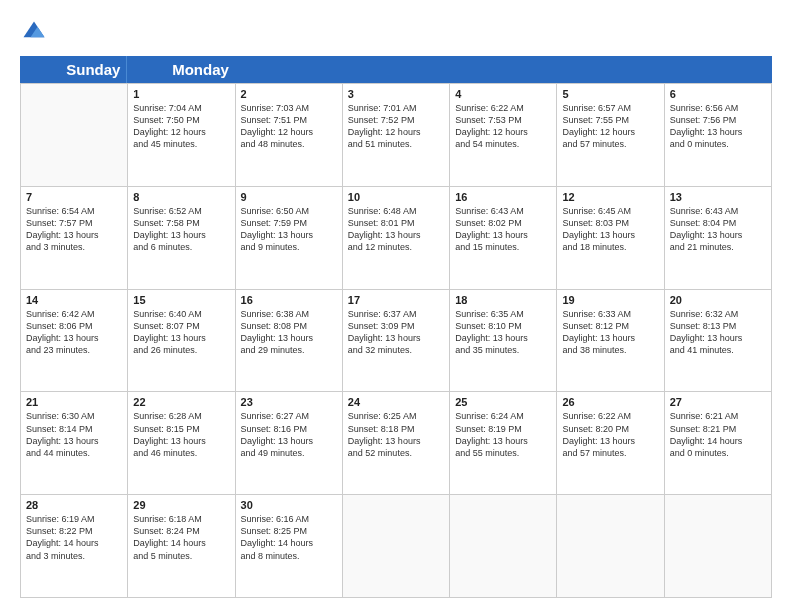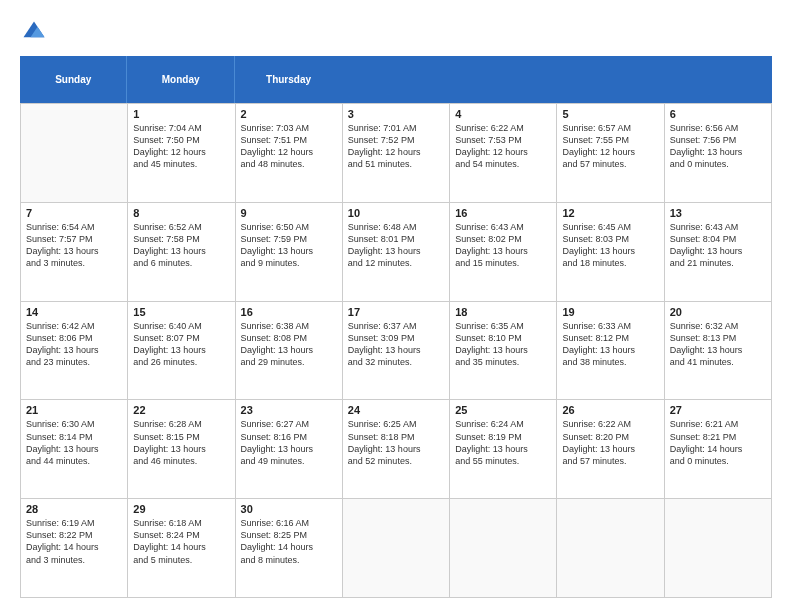--- a/index.html
+++ b/index.html
@@ -64,25 +64,25 @@
       display: flex;
       flex-direction: column;
     }
     .cal-header {
       display: grid;
       grid-template-columns: repeat(7, 1fr);
       background: #2a6abf;
     }
     .cal-header-cell {
       color: #fff;
-      font-size: 10px;
-      font-weight: bold;
-      padding: 18px 6px;
+      font-size: 15px;
+      font-weight: bold;
+      padding: 5px 6px;
       border-right: 1px solid #4a8ad4;
-      text-align: center;
+      text-align: right;
     }
     .cal-header-cell:last-child { border-right: none; }
     .cal-body {
       display: grid;
       grid-template-columns: repeat(7, 1fr);
       grid-template-rows: repeat(5, 1fr);
       flex: 1;
       border-left: 1px solid #ccc;
       border-top: 1px solid #ccc;
     }
@@ -125,21 +125,20 @@
     </div>
     <div class="title-block">
       <div class="title-month"></div>
       <div class="title-location"></div>
     </div>
   </div>
   <div class="calendar">
     <div class="cal-header" id="cal-header-row">
         <div class="cal-header-cell">Sunday</div>
         <div class="cal-header-cell">Monday</div>
-        <div class="cal-header-cell">Thursday</div>
       </div>
     <div class="cal-body" id="cal-body">
         <div class="cal-cell empty"></div>
         <div class="cal-cell">
           <div class="day-num">1</div>
           <div class="cell-line">Sunrise: 7:04 AM</div>
           <div class="cell-line">Sunset: 7:50 PM</div>
           <div class="cell-line">Daylight: 12 hours</div>
           <div class="cell-line">and 45 minutes.</div>
         </div>

